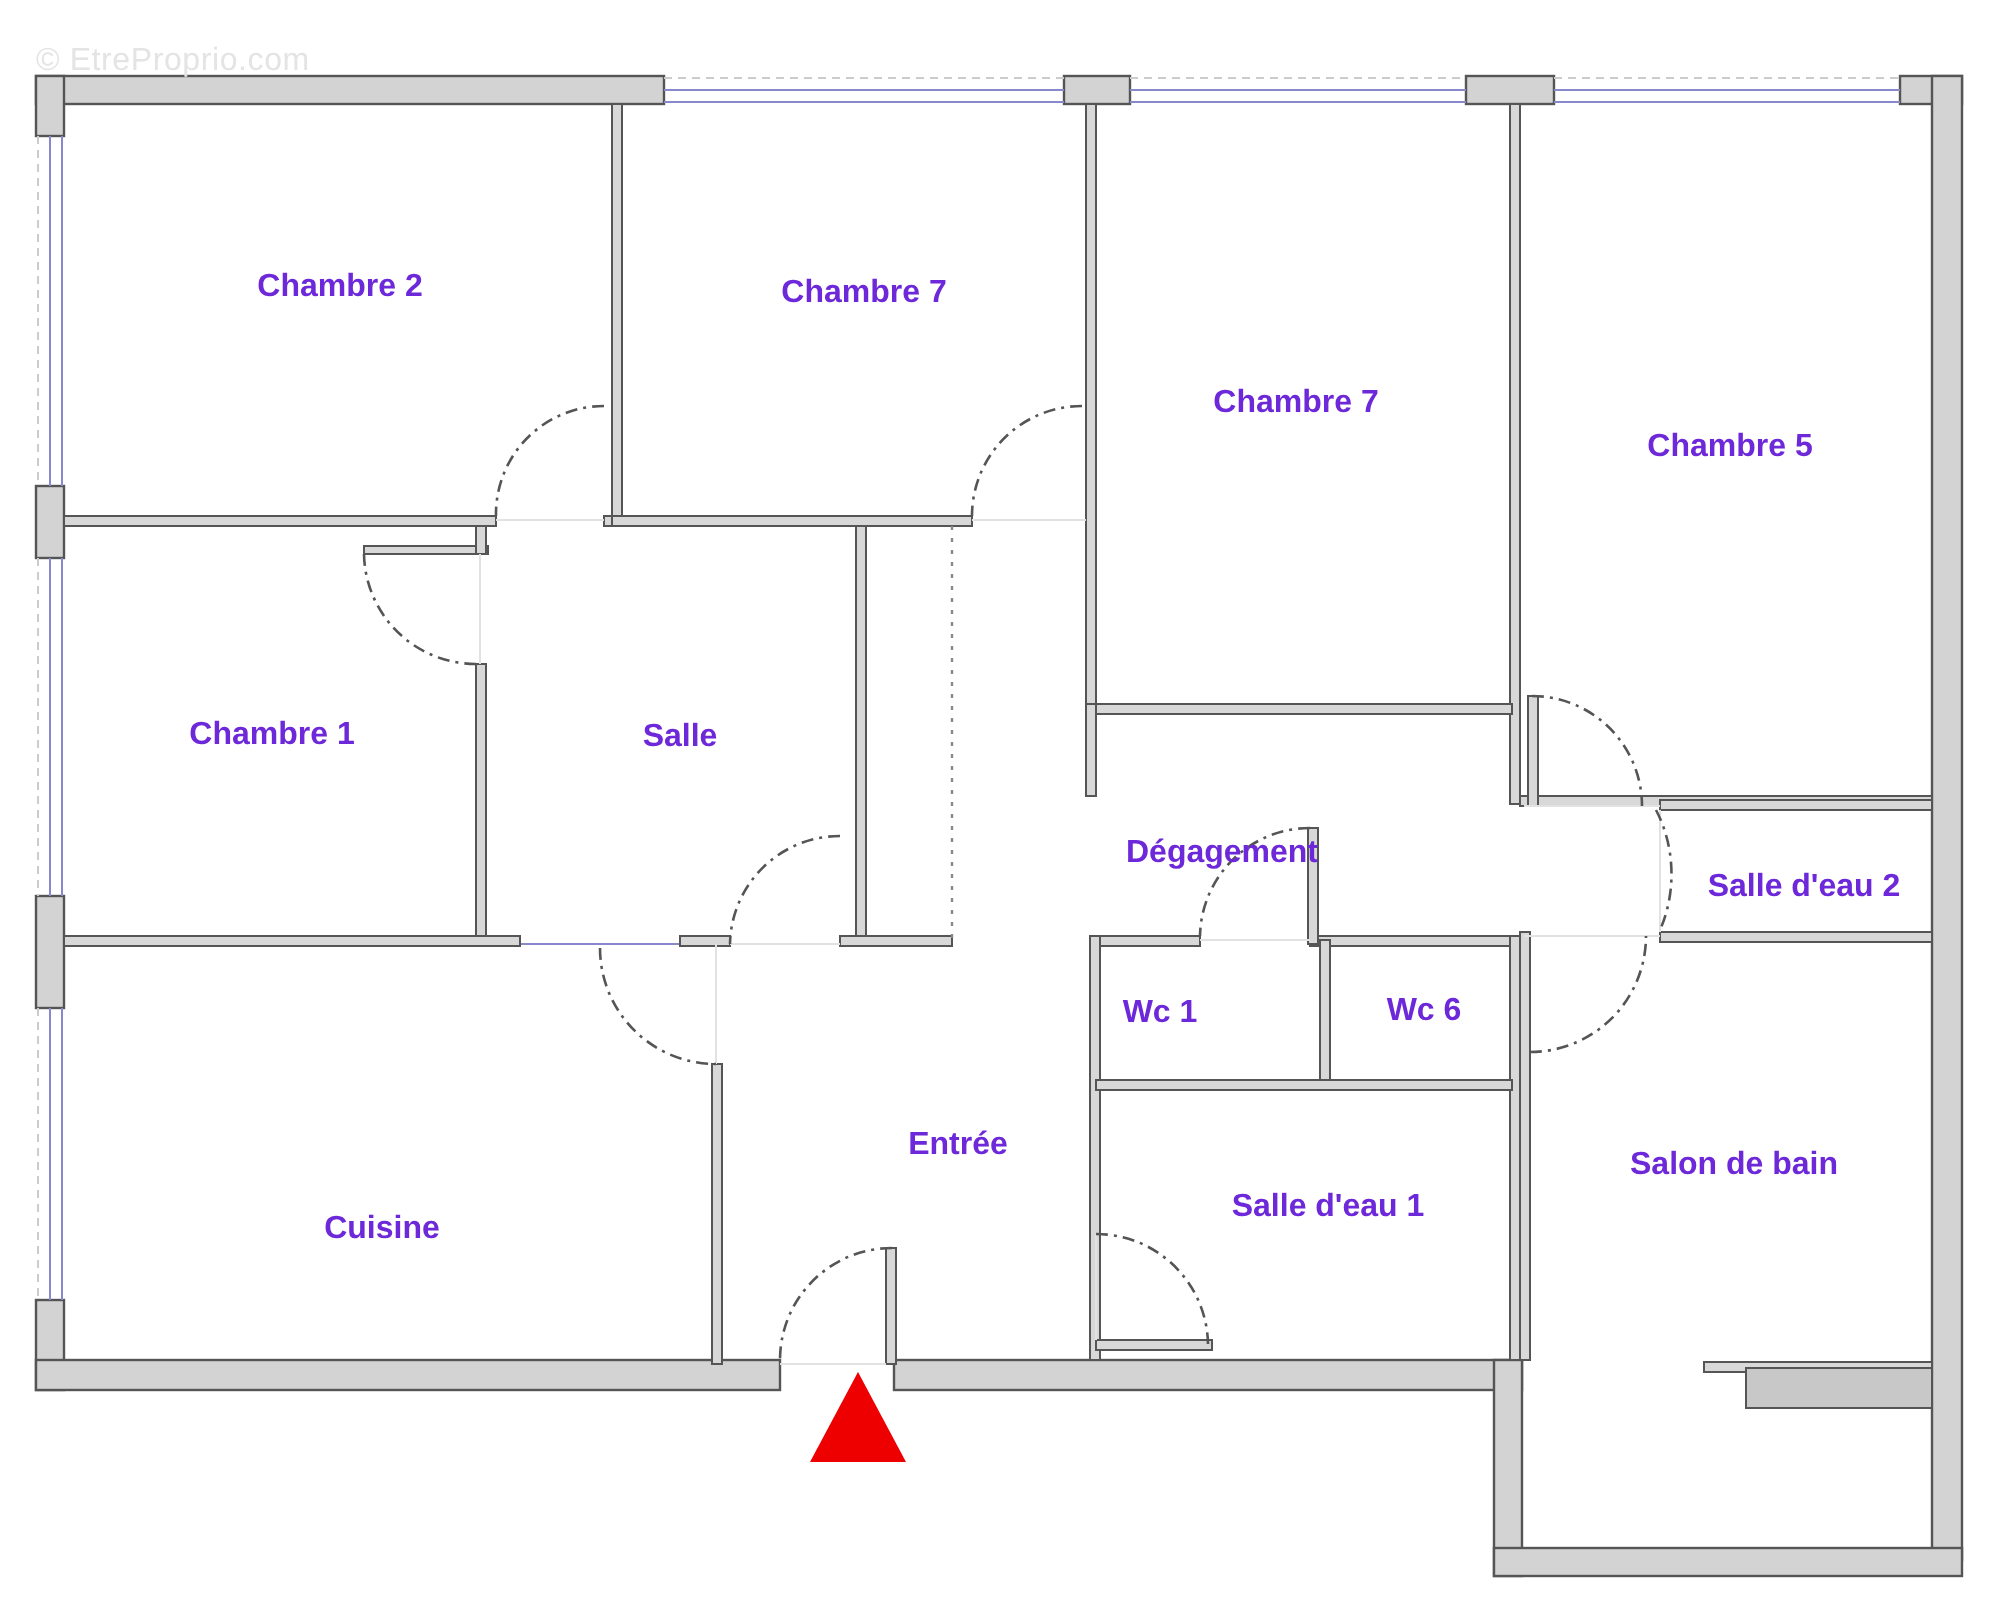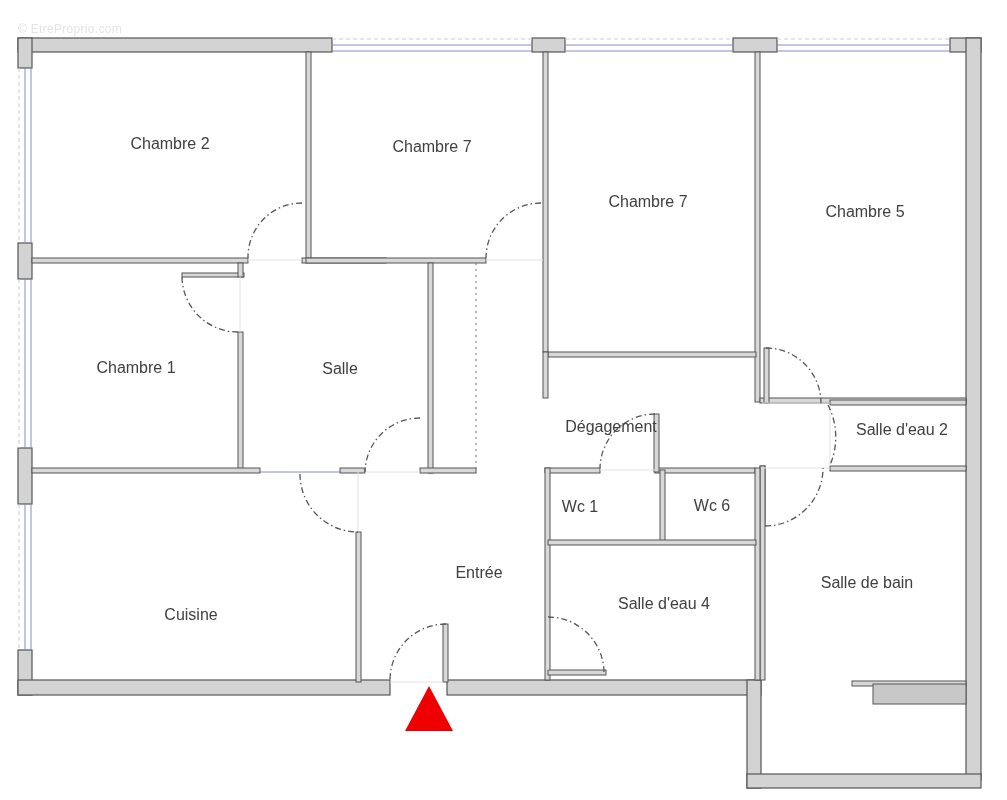--- a/index.html
+++ b/index.html
@@ -1,22 +1,22 @@
 <!DOCTYPE html>
 <html><head>
 <meta charset="utf-8">
 <style>
   html, body { margin: 0; padding: 0; background: #ffffff; }
   body { width: 1007px; height: 800px; position: relative; overflow: hidden;
          font-family: "Liberation Sans", "DejaVu Sans", sans-serif; }
   #plan { position: absolute; left: 0; top: 0; width: 1007px; height: 800px; }
-  .watermark { position: absolute; left: 18px; top: 22px; font-size: 12px;
+  .watermark { position: absolute; left: 18px; top: 22px; font-size: 16px;
                color: #e4e4e4; letter-spacing: 0.3px; }
   .room-label { position: absolute; transform: translate(-50%, -50%);
-                font-weight: normal; font-size: 16px; color: #404040;
+                font-weight: bold; font-size: 16px; color: #6d28d9;
                 white-space: nowrap; }
 </style>
 </head>
 <body>
 
 <svg id="plan" viewBox="0 0 1007 800" xmlns="http://www.w3.org/2000/svg">
 
   <g fill="#d3d3d3" stroke="#555" stroke-width="1.2">
 
     <rect x="18" y="38" width="314" height="14"></rect>
@@ -150,24 +150,24 @@
 
   <polygon points="429,686 453,731 405,731" fill="#ee0000"></polygon>
 </svg>
 
 <div class="watermark">© EtreProprio.com</div>
 
 <div>
   <div class="room-label" style="left:170px;top:144px">Chambre 2</div>
   <div class="room-label" style="left:432px;top:147px">Chambre 7</div>
   <div class="room-label" style="left:648px;top:202px">Chambre 7</div>
-  <div class="room-label" style="left:865px;top:212px">Chambre 5</div>
+  <div class="room-label" style="left:865px;top:224px">Chambre 5</div>
   <div class="room-label" style="left:136px;top:368px">Chambre 1</div>
   <div class="room-label" style="left:340px;top:369px">Salle</div>
   <div class="room-label" style="left:611px;top:427px">Dégagement</div>
-  <div class="room-label" style="left:902px;top:430px">Salle d'eau 2</div>
+  <div class="room-label" style="left:902px;top:444px">Salle d'eau 2</div>
   <div class="room-label" style="left:580px;top:507px">Wc 1</div>
   <div class="room-label" style="left:712px;top:506px">Wc 6</div>
   <div class="room-label" style="left:191px;top:615px">Cuisine</div>
   <div class="room-label" style="left:479px;top:573px">Entrée</div>
-  <div class="room-label" style="left:664px;top:604px">Salle d'eau 4</div>
-  <div class="room-label" style="left:867px;top:583px">Salle de bain</div>
+  <div class="room-label" style="left:664px;top:604px">Salle d'eau 1</div>
+  <div class="room-label" style="left:867px;top:583px">Salon de bain</div>
 </div>
 
 </body></html>

